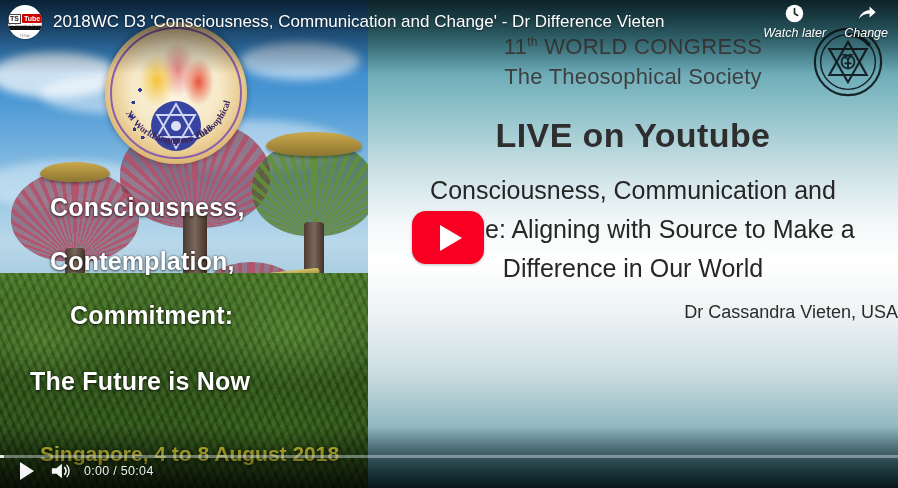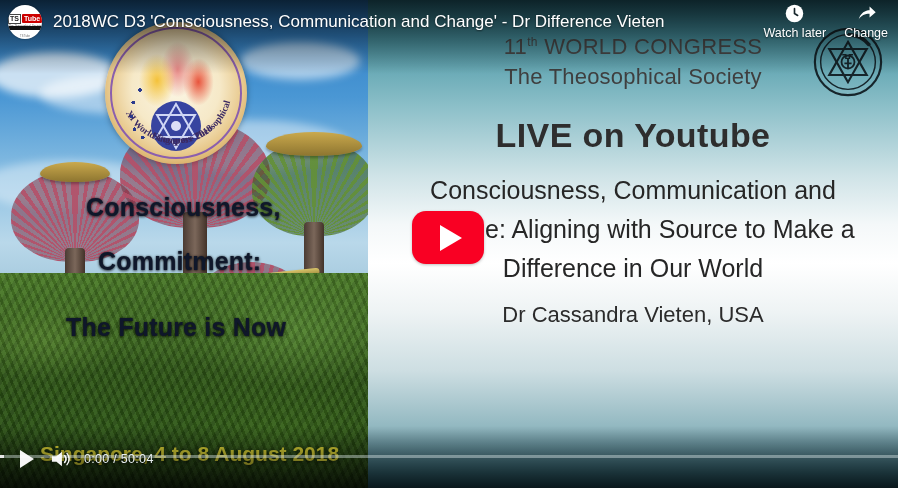--- a/index.html
+++ b/index.html
@@ -134,30 +134,30 @@
     background:radial-gradient(circle 3px at 50% 10%, #2a3a8e 60%, transparent 62%),
                radial-gradient(circle 3px at 30% 32%, #2a3a8e 60%, transparent 62%),
                radial-gradient(circle 3px at 24% 56%, #2a3a8e 60%, transparent 62%),
                radial-gradient(circle 3px at 34% 78%, #2a3a8e 60%, transparent 62%),
                radial-gradient(circle 3px at 58% 92%, #2a3a8e 60%, transparent 62%);
   }
 
   
   .left-text{
     position:absolute; left:0; right:0; top:180px;
-    padding-left:86px;
-    color:#0f172a;
+    padding-left:50px;
+    color:#ffffff;
     font-weight:bold;
     font-size:25px;
     line-height:54px;
     letter-spacing:.2px;
     text-shadow:0 1px 3px rgba(0,0,0,.65), 0 0 2px rgba(0,0,0,.5);
     z-index:4;
   }
-  .left-text .l3{ margin-left:12px; }
+  .left-text .l3{ margin-left:20px; }
   .left-text .l4{ margin-left:-20px; margin-top:12px; display:block; }
   .left-footer{
     position:absolute; left:40px; bottom:22px;
     color:#e8e03a; font-weight:bold; font-size:21px;
     text-shadow:0 1px 4px rgba(0,0,0,.8);
     z-index:4; white-space:nowrap;
   }
 
   
   .right-panel{
@@ -189,21 +189,21 @@
     margin-top:20px; font-size:19px; font-weight:bold; color:#b32015;
   }
   .rp-tz{
     margin-top:4px; font-size:18px; color:#a33a30; font-weight:400;
   }
   .rp-title{
     margin-top:16px; font-size:25px; line-height:39px; color:#262626;
     padding:0 22px; font-weight:400;
   }
   .rp-speaker{
-    margin-top:14px; font-size:22px; color:#2b2b2b;
+    margin-top:14px; font-size:18px; color:#2b2b2b;text-align:right;
   }
 
   
   .yt-badge{
     position:absolute; left:44px; top:211px;
     width:72px; height:53px; border-radius:14px;
     background:#f90023;
     display:flex; align-items:center; justify-content:center;
     box-shadow:0 1px 3px rgba(0,0,0,.25);
     z-index:5;
@@ -255,20 +255,21 @@
     flex:1 1 auto;
   }
   .top-actions{
     display:flex; align-items:flex-start; gap:18px; flex:0 0 auto;
     margin-left:10px; margin-top:-2px;
   }
   .top-action{
     display:flex; flex-direction:column; align-items:center;
     color:#fff; font-size:12.5px; cursor:pointer;
     text-shadow:0 1px 2px rgba(0,0,0,.6);
+    font-style:italic;
   }
   .top-action .ic{ height:22px; display:flex; align-items:center; justify-content:center; }
   .top-action .lbl{ margin-top:1px; white-space:nowrap; }
 
   
   .bottom-gradient{
     position:absolute; left:0; right:0; bottom:0; height:62px;
     background:linear-gradient(0deg, rgba(0,0,0,.78) 0%, rgba(0,0,0,.42) 50%, rgba(0,0,0,0) 100%);
     z-index:10; pointer-events:none;
   }
@@ -278,21 +279,21 @@
   }
   .progress-bg{
     position:absolute; left:0; right:0; top:1px; height:3px;
     background:rgba(225,235,235,.42);
   }
   .progress-played{
     position:absolute; left:0; top:1px; height:3px; width:0.4%;
     background:#e8e8e8;
   }
   .controls{
-    position:absolute; left:0; right:0; bottom:12px; height:34px; z-index:12;
+    position:absolute; left:0; right:0; bottom:0; height:34px; z-index:12;
     display:flex; align-items:center; justify-content:space-between;
     padding:0 0 0 10px;
   }
   .ctrl-left,.ctrl-right{ display:flex; align-items:center; }
   .ctrl-btn{
     width:34px; height:34px; display:flex; align-items:center; justify-content:center;
     cursor:pointer; opacity:.96;
   }
   .ctrl-btn svg{ display:block; }
   .time-display{
@@ -368,20 +369,21 @@
             <textPath href="#arcBot" startOffset="10%">XI World Congress-Theosophical Society</textPath>
           </text>
           <text font-size="10" fill="#3b2a63" font-family="Liberation Serif, serif" font-weight="bold">
             <textPath href="#arcBot" startOffset="34%" dy="16">Singapore 2018</textPath>
           </text>
         </svg>
       </div>
 
       <div class="left-text">
         <div>Consciousness,</div>
+        <div>Contemplation,</div>
         <div class="l3">Commitment:</div>
         <div class="l4">The Future is Now</div>
       </div>
       <div class="left-footer">Singapore, 4 to 8 August 2018</div>
     </div>
 
     <div class="right-panel">
 
       <svg class="ts-seal" viewBox="0 0 100 100">
         <circle cx="50" cy="50" r="46" fill="none" stroke="#16252b" stroke-width="3"></circle>

